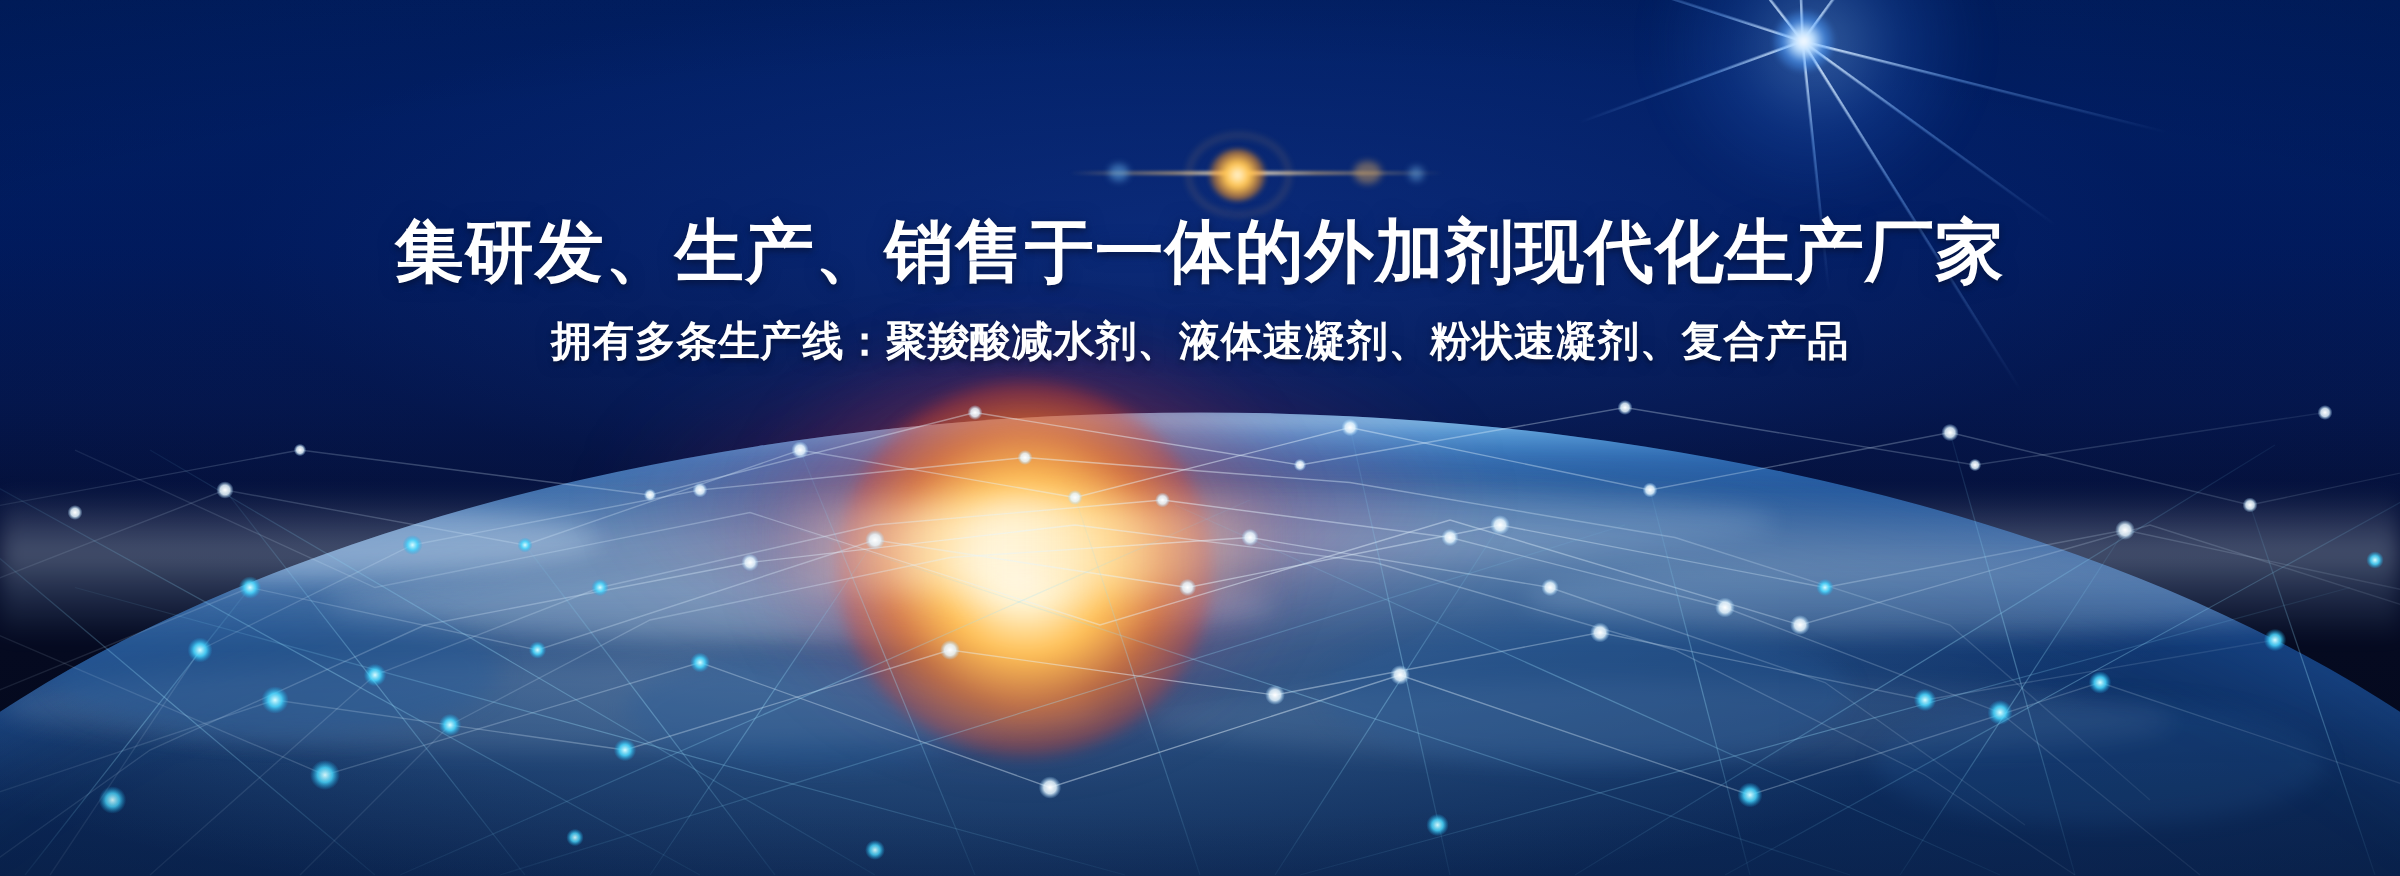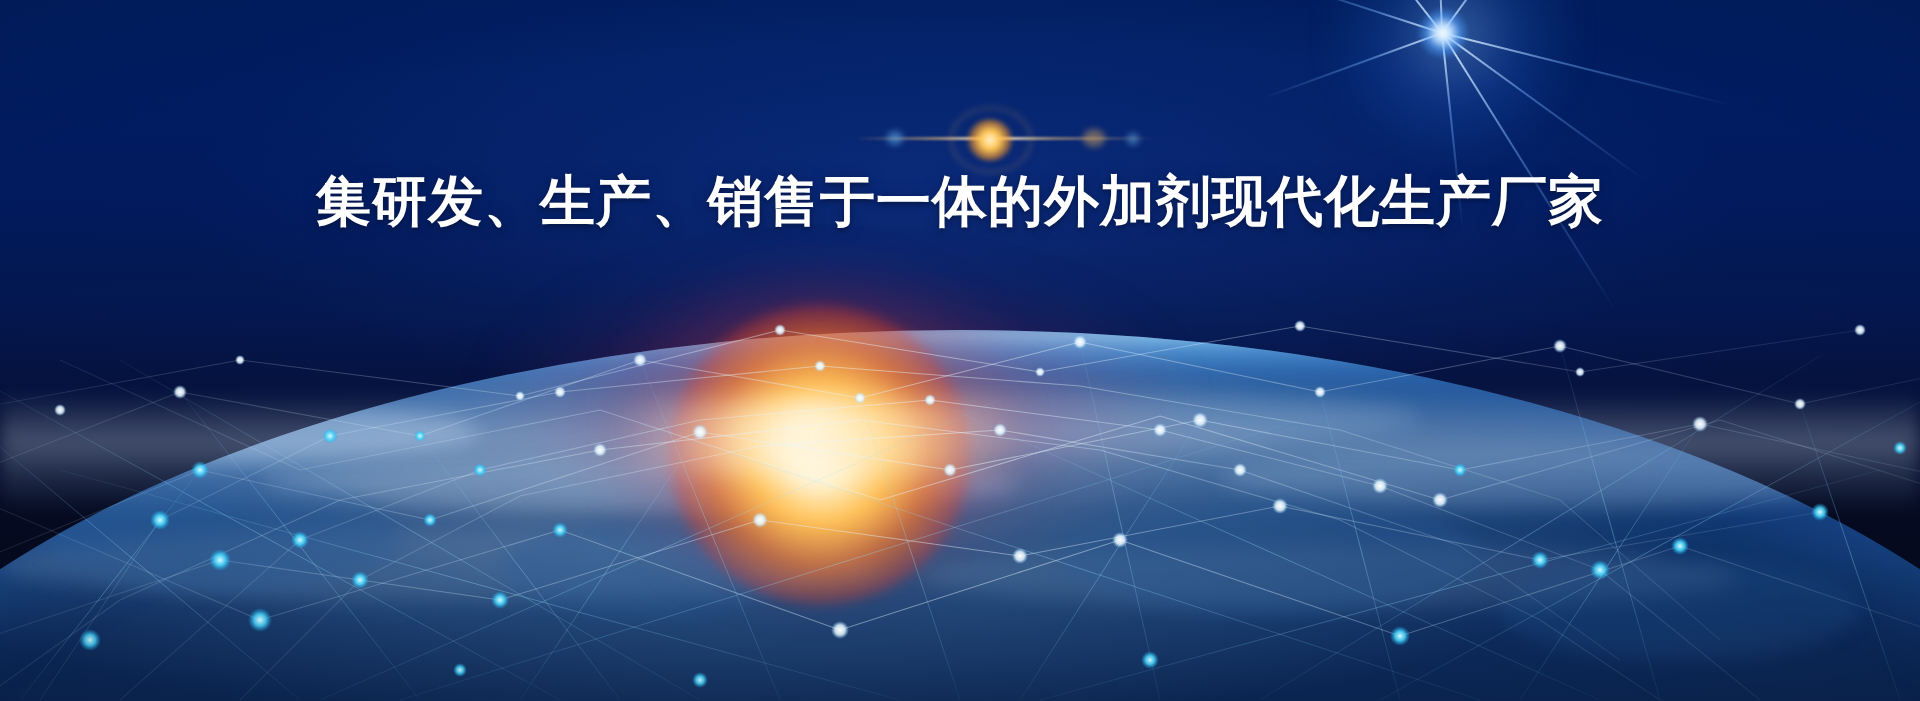--- a/index.html
+++ b/index.html
@@ -306,15 +306,16 @@
     <div class="ray" style="left:142px;top:102px;width:190px;transform:rotate(160deg);"></div>
     <div class="ray" style="left:142px;top:102px;width:170px;transform:rotate(198deg);"></div>
     <div class="ray" style="left:142px;top:102px;width:230px;transform:rotate(232deg);"></div>
     <div class="ray" style="left:142px;top:102px;width:150px;transform:rotate(268deg);"></div>
     <div class="ray" style="left:142px;top:102px;width:180px;transform:rotate(306deg);"></div>
     <div class="core"></div>
   </div>
 
   <div class="copy">
     <div class="headline">集研发、生产、销售于一体的外加剂现代化生产厂家</div>
+    <div class="subline">拥有多条生产线：聚羧酸减水剂、液体速凝剂、粉状速凝剂、复合产品</div>
   </div>
 
 </div>
 
 </body></html>

